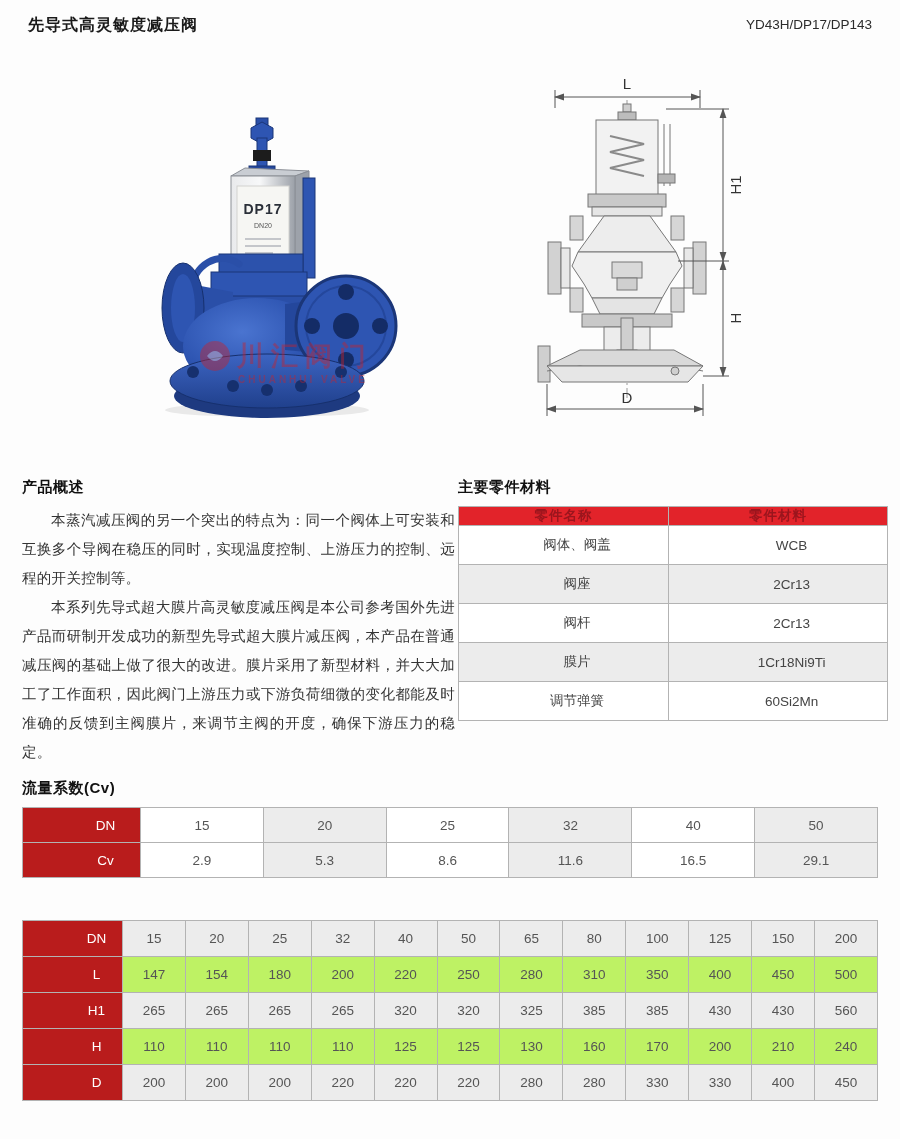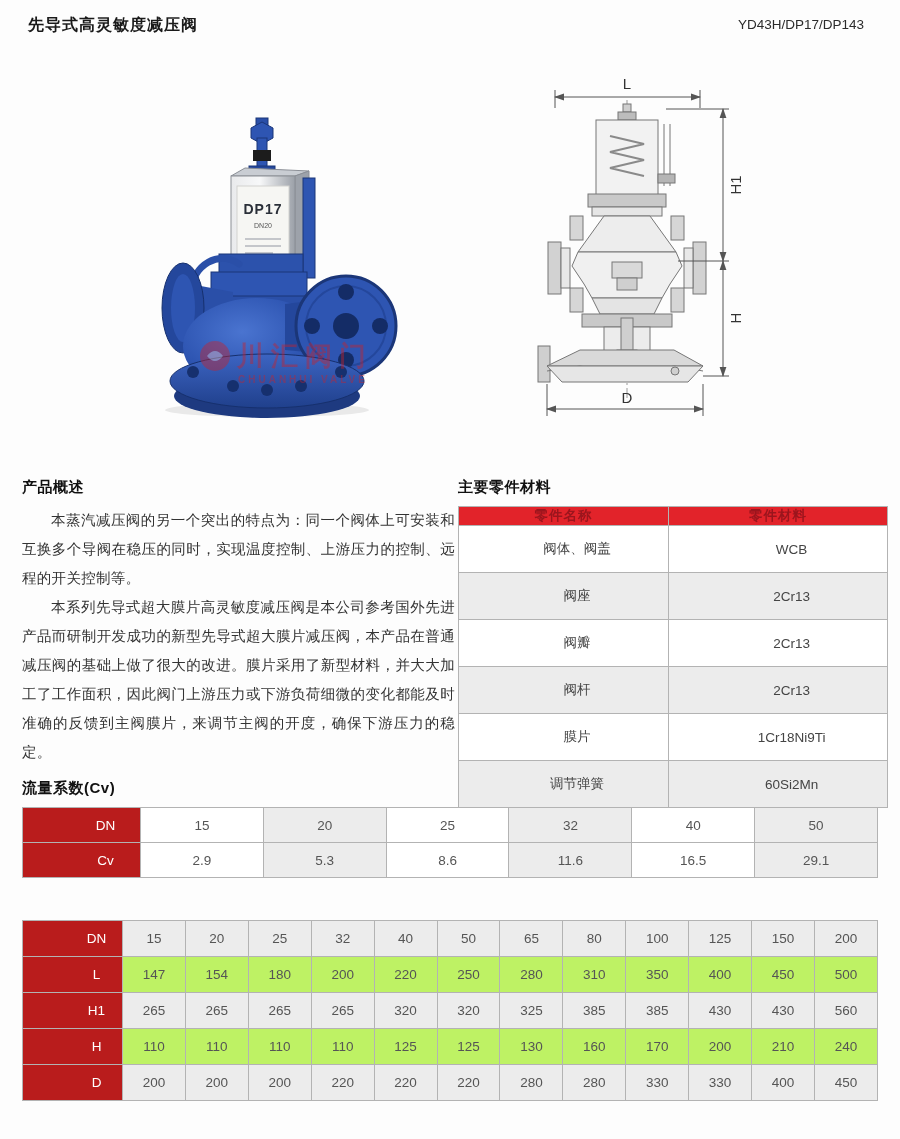--- a/index.html
+++ b/index.html
@@ -2,41 +2,41 @@
 <html lang="zh"><head>
 <meta charset="utf-8">
 <style>
   * { margin:0; padding:0; box-sizing:border-box; }
   html,body { background:#ffffff; }
   body { font-family:"Liberation Sans","DejaVu Sans",sans-serif; color:#333; }
   .page { position:relative; width:900px; height:1139px; background:#fdfdfd; overflow:hidden; margin:0 auto; }
 
   
   .hdr-title { position:absolute; top:15px; left:28px; font-size:16px; font-weight:bold; color:#1a1a1a; letter-spacing:1px; }
-  .hdr-model { position:absolute; top:17px; right:36px; font-size:13.5px; color:#2b2b2b; }
+  .hdr-model { position:absolute; top:17px; right:28px; font-size:13.5px; color:#2b2b2b; }
 
   
   .photo-box { position:absolute; left:95px; top:58px; width:320px; height:362px; }
   .drawing-box { position:absolute; left:520px; top:66px; width:360px; height:364px; }
 
   
   .overview { position:absolute; left:22px; top:478px; width:433px; }
   .sec-h { font-size:15px; font-weight:bold; color:#111; margin-bottom:9px; letter-spacing:0.5px; }
   .overview p { font-size:14.5px; line-height:29px; text-align:justify; text-indent:2em; color:#333; letter-spacing:0.3px; }
 
   
   table.tbl { border-collapse:collapse; table-layout:fixed; }
   table.tbl th, table.tbl td { border:1px solid #b3b3b3; text-align:center; vertical-align:middle; font-weight:normal; }
   .redcell { background:#b91c1c; color:#ffffff; font-weight:bold;padding-left:48px; }
 
   
   .materials { position:absolute; left:458px; top:478px; width:430px; }
   .materials-table { width:430px; font-size:13.5px; color:#444; }
   .materials-table thead th { height:18px; background:#e2232a; color:#9b151d; font-weight:bold; font-size:13.5px; letter-spacing:1px; }
-  .materials-table td { height:47px; background:#fff;padding-left:27px; }
+  .materials-table td { height:39px; background:#fff;padding-left:27px; }
   .materials-table tbody tr:nth-child(even) td { background:#ececec; }
   .materials-table col.c1 { width:49%; }
 
   
   .cv { position:absolute; left:22px; top:779px; width:708px; }
   .cv-table { width:856px; font-size:13.5px; color:#555; }
   .cv-table th { width:118px; height:35px; font-size:13.5px; }
   .cv-table td { height:35px; background:#fff; }
   .cv-table td:nth-child(2n+3) { background:#ececec; }
 
@@ -238,24 +238,20 @@
       <tbody>
           <tr>
             <td>阀体、阀盖</td>
             <td>WCB</td>
           </tr>
           <tr>
             <td>阀座</td>
             <td>2Cr13</td>
           </tr>
           <tr>
-            <td>阀瓣</td>
-            <td>2Cr13</td>
-          </tr>
-          <tr>
             <td>阀杆</td>
             <td>2Cr13</td>
           </tr>
           <tr>
             <td>膜片</td>
             <td>1Cr18Ni9Ti</td>
           </tr>
           <tr>
             <td>调节弹簧</td>
             <td>60Si2Mn</td>

